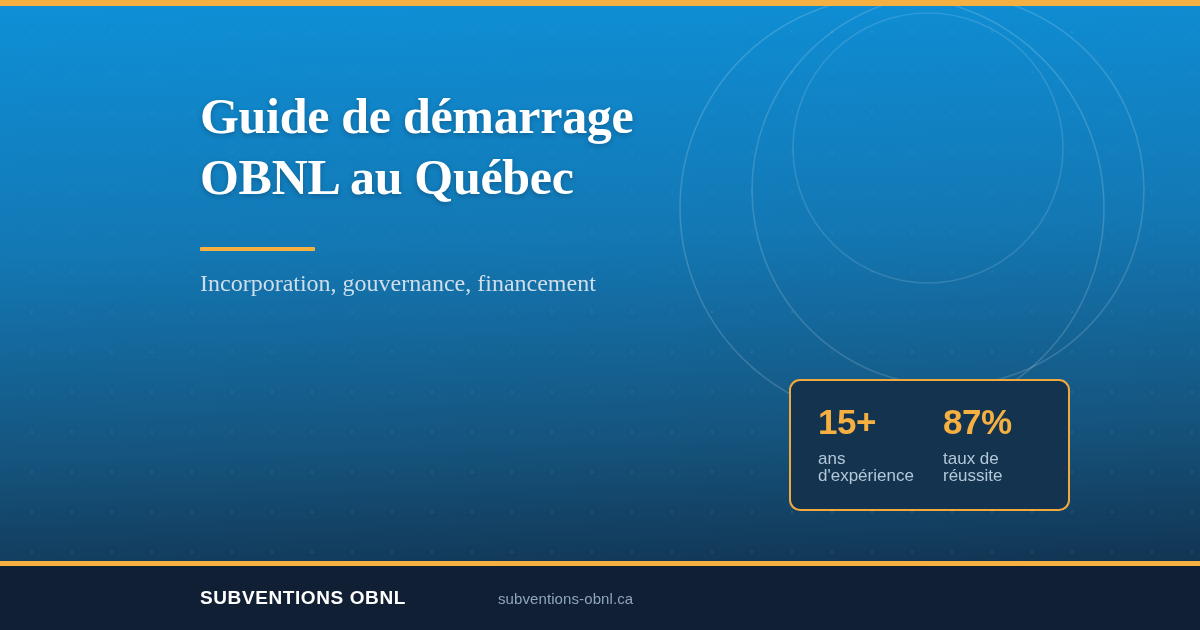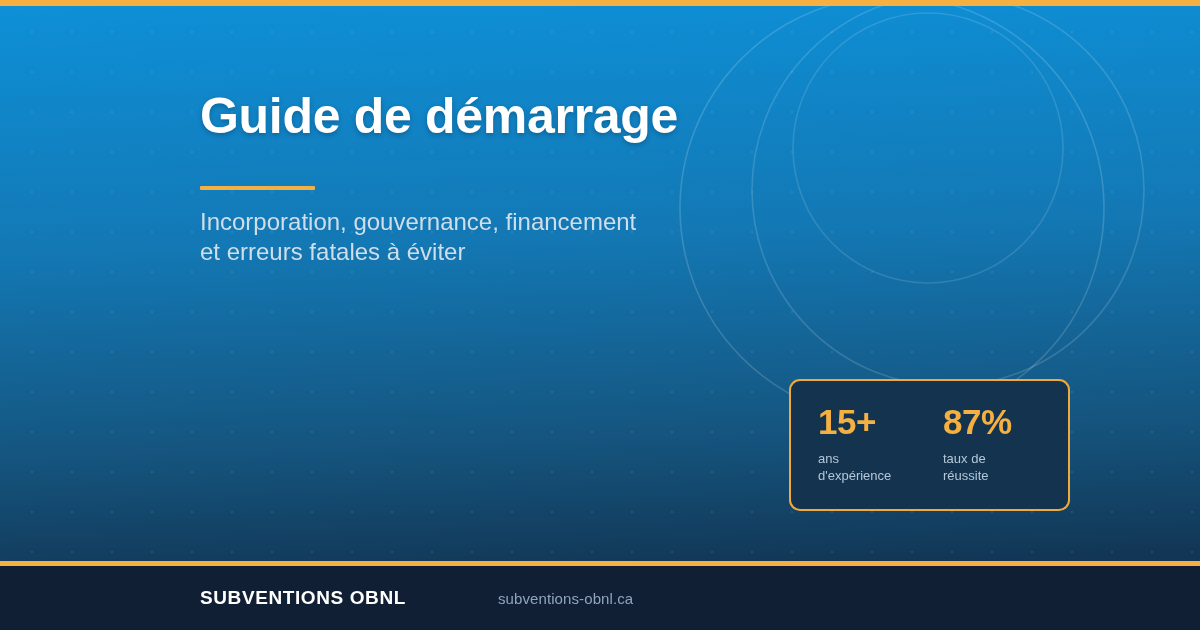--- a/index.html
+++ b/index.html
@@ -49,20 +49,21 @@
     pointer-events: none;
   }
 
   
   .content {
     position: absolute;
     left: 200px;
     top: 86px;
     width: 560px;
     z-index: 5;
+    font-family: Liberation Serif, serif;
   }
   .headline {
     margin: 0;
     font-size: 50px;
     line-height: 61px;
     font-weight: bold;
     color: #ffffff;
     letter-spacing: -0.3px;
     text-shadow: 0 2px 5px rgba(4,28,48,0.30);
   }
@@ -105,21 +106,21 @@
   }
   .stat-value {
     font-size: 35px;
     line-height: 38px;
     font-weight: bold;
     color: #F5B041;
     letter-spacing: -0.5px;
   }
   .stat-label {
     margin-top: 9px;
-    font-size: 13px;
+    font-size: 17px;
     line-height: 17px;
     color: #B4C7D9;
   }
   .stat-label .ln { display: block; }
 
   
   .footer-rule {
     position: absolute;
     left: 0; top: 561px;
     width: 1200px;
@@ -167,27 +168,27 @@
 
   <svg class="deco-circles" viewBox="0 0 560 560" fill="none" xmlns="http://www.w3.org/2000/svg">
     <circle cx="252" cy="248" r="212" stroke="rgba(255,255,255,0.16)" stroke-width="1.6"></circle>
     <circle cx="308" cy="230" r="196" stroke="rgba(255,255,255,0.15)" stroke-width="1.6"></circle>
     <circle cx="288" cy="188" r="135" stroke="rgba(255,255,255,0.13)" stroke-width="1.6"></circle>
   </svg>
 
   <div class="content">
     <h1 class="headline">
       <span class="ln">Guide de démarrage</span>
+      <span class="ln">OBNL au Québec</span>
     </h1>
 
     <div class="accent-bar"></div>
 
     <p class="subtitle">
       <span class="ln">Incorporation, gouvernance, financement</span>
-      <span class="ln">et erreurs fatales à éviter</span>
     </p>
   </div>
 
   <div class="stats-box">
     <div class="stat">
       <div class="stat-value">15+</div>
       <div class="stat-label">
         <span class="ln">ans</span>
         <span class="ln">d'expérience</span>
       </div>

